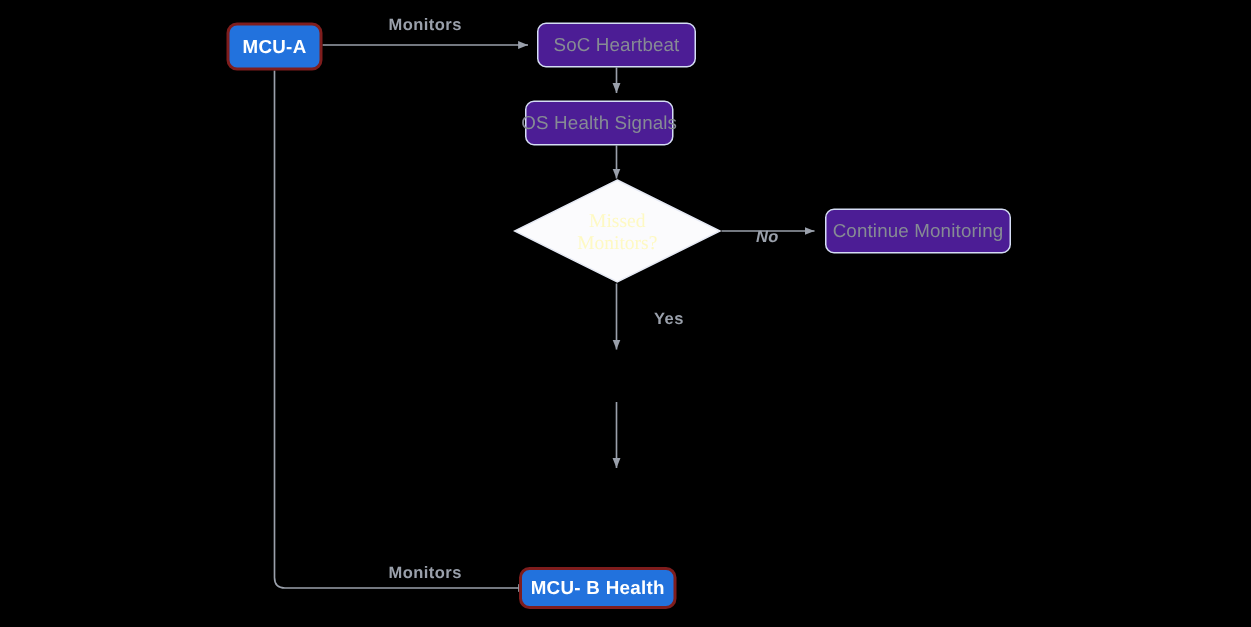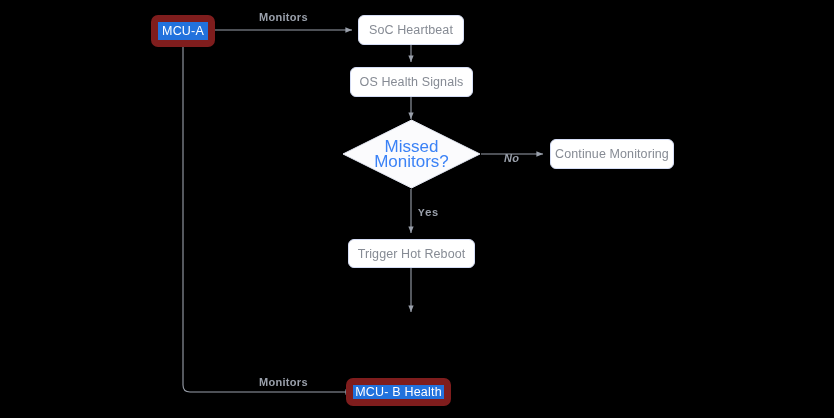--- a/index.html
+++ b/index.html
@@ -32,42 +32,43 @@
   .node {
     position: absolute;
     box-sizing: border-box;
     display: flex;
     align-items: center;
     justify-content: center;
     text-align: center;
     white-space: nowrap;
   }
   .node.proc {
-    background: #ffffff;
+    background: #4c1d95;
     border: 1px solid #d5ddf5;
     border-radius: 6px;
     color: #868b94;
     font-size: 12.5px;
     letter-spacing: 0.1px;
   }
   .node.primary {
     background: #2272dd;
-    border: 7px solid #7f1d1d;
+    border: 2px solid #7f1d1d;
     border-radius: 7px;
     color: #ffffff;
     font-size: 12.5px;
-    font-weight: normal;
+    font-weight: bold;
     letter-spacing: 0.2px;
   }
   .node.decision {
     background: transparent;
-    color: #3b82f6;
-    font-size: 17px;
+    color: #fef9c3;
+    font-size: 13px;
     line-height: 15px;
     white-space: normal;
+    font-family: Liberation Serif, serif;
   }
   .decision-shape {
     position: absolute;
     left: 0; top: 0;
     width: 100%;
     height: 100%;
   }
   .decision-label {
     position: relative;
     z-index: 2;
@@ -110,56 +111,53 @@
   </svg>
 
   <div class="node primary" style="left:151px; top:15px; width:64px; height:32px;">
     <span>MCU-A</span>
   </div>
 
   <div class="node proc" style="left:358px; top:15px; width:106px; height:30px;">
     <span>SoC Heartbeat</span>
   </div>
 
-  <div class="node proc" style="left:350px; top:67px; width:123px; height:30px;">
+  <div class="node proc" style="left:350px; top:67px; width:99px; height:30px;">
     <span>OS Health Signals</span>
   </div>
 
   <div class="node decision" style="left:342px; top:119px; width:139px; height:70px;">
     <svg class="decision-shape" viewBox="0 0 139 70" preserveAspectRatio="none" xmlns="http://www.w3.org/2000/svg">
       <polygon points="69.5,1 138,35 69.5,69 1,35" fill="#fbfbfd" stroke="#e4e8f3" stroke-width="1"></polygon>
     </svg>
     <div class="decision-label">
       <div>Missed</div>
       <div>Monitors?</div>
     </div>
   </div>
 
   <div class="node proc" style="left:550px; top:139px; width:124px; height:30px;">
     <span>Continue Monitoring</span>
   </div>
 
-  <div class="node proc" style="left:348px; top:239px; width:127px; height:29px;">
-    <span>Trigger Hot Reboot</span>
-  </div>
 
 
   <div class="node primary" style="left:346px; top:378px; width:105px; height:28px;">
     <span>MCU- B Health</span>
   </div>
 
   <div class="edge-label" style="left:259px; top:11px;">
     <span>Monitors</span>
   </div>
 
   <div class="edge-label" style="left:504px; top:152px;font-style:italic;">
     <span>No</span>
   </div>
 
-  <div class="edge-label" style="left:418px; top:207px;font-family:Liberation Mono, monospace;">
+  <div class="edge-label" style="left:436px; top:207px;">
     <span>Yes</span>
   </div>
 
   <div class="edge-label" style="left:259px; top:376px;">
     <span>Monitors</span>
   </div>
 
 </div>
 
 </body></html>

